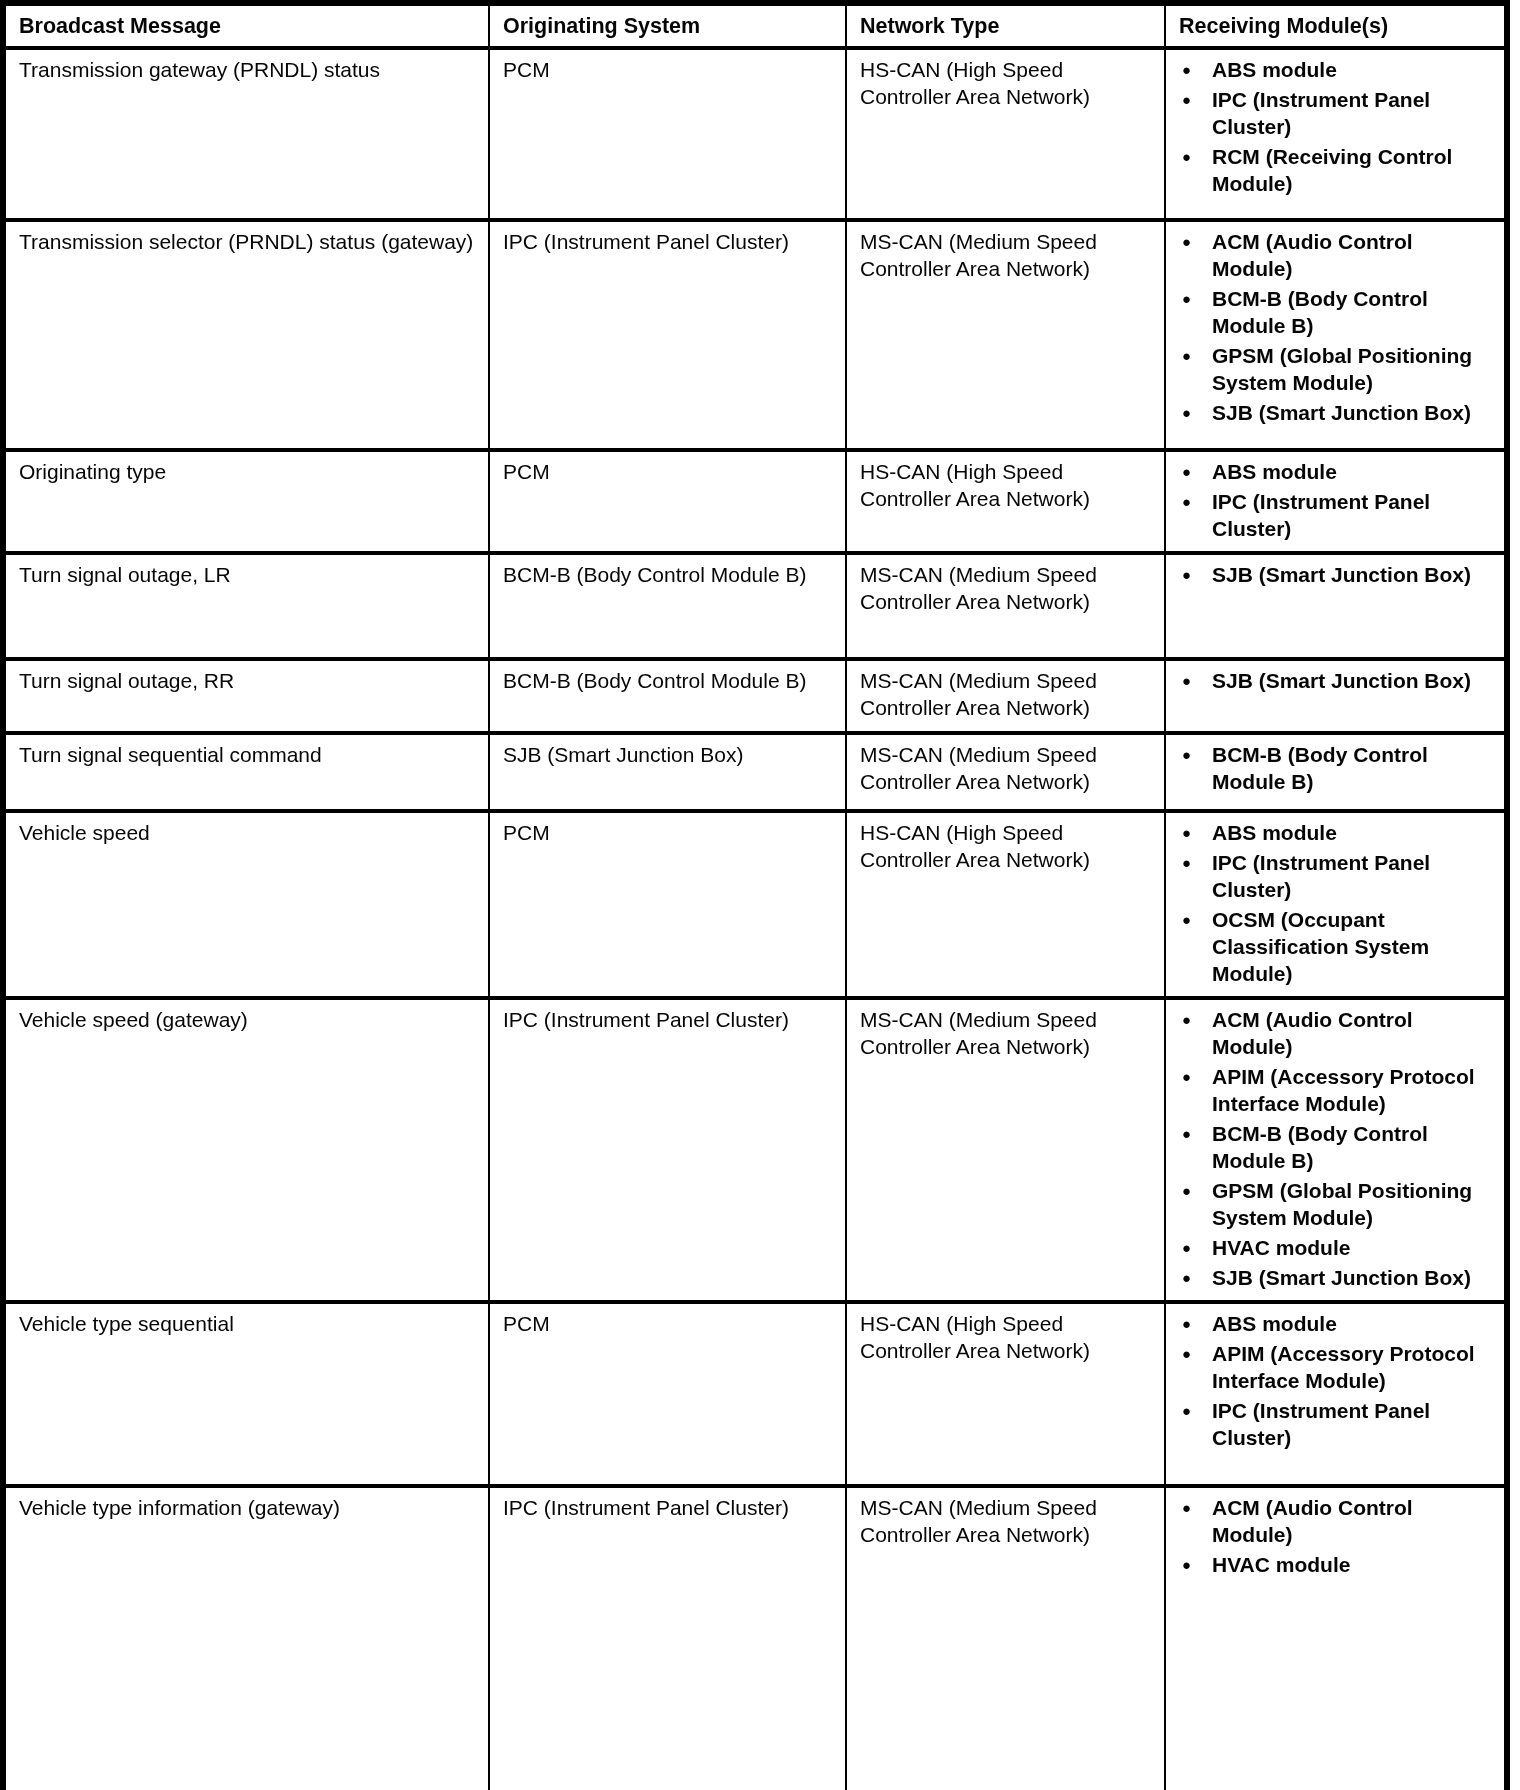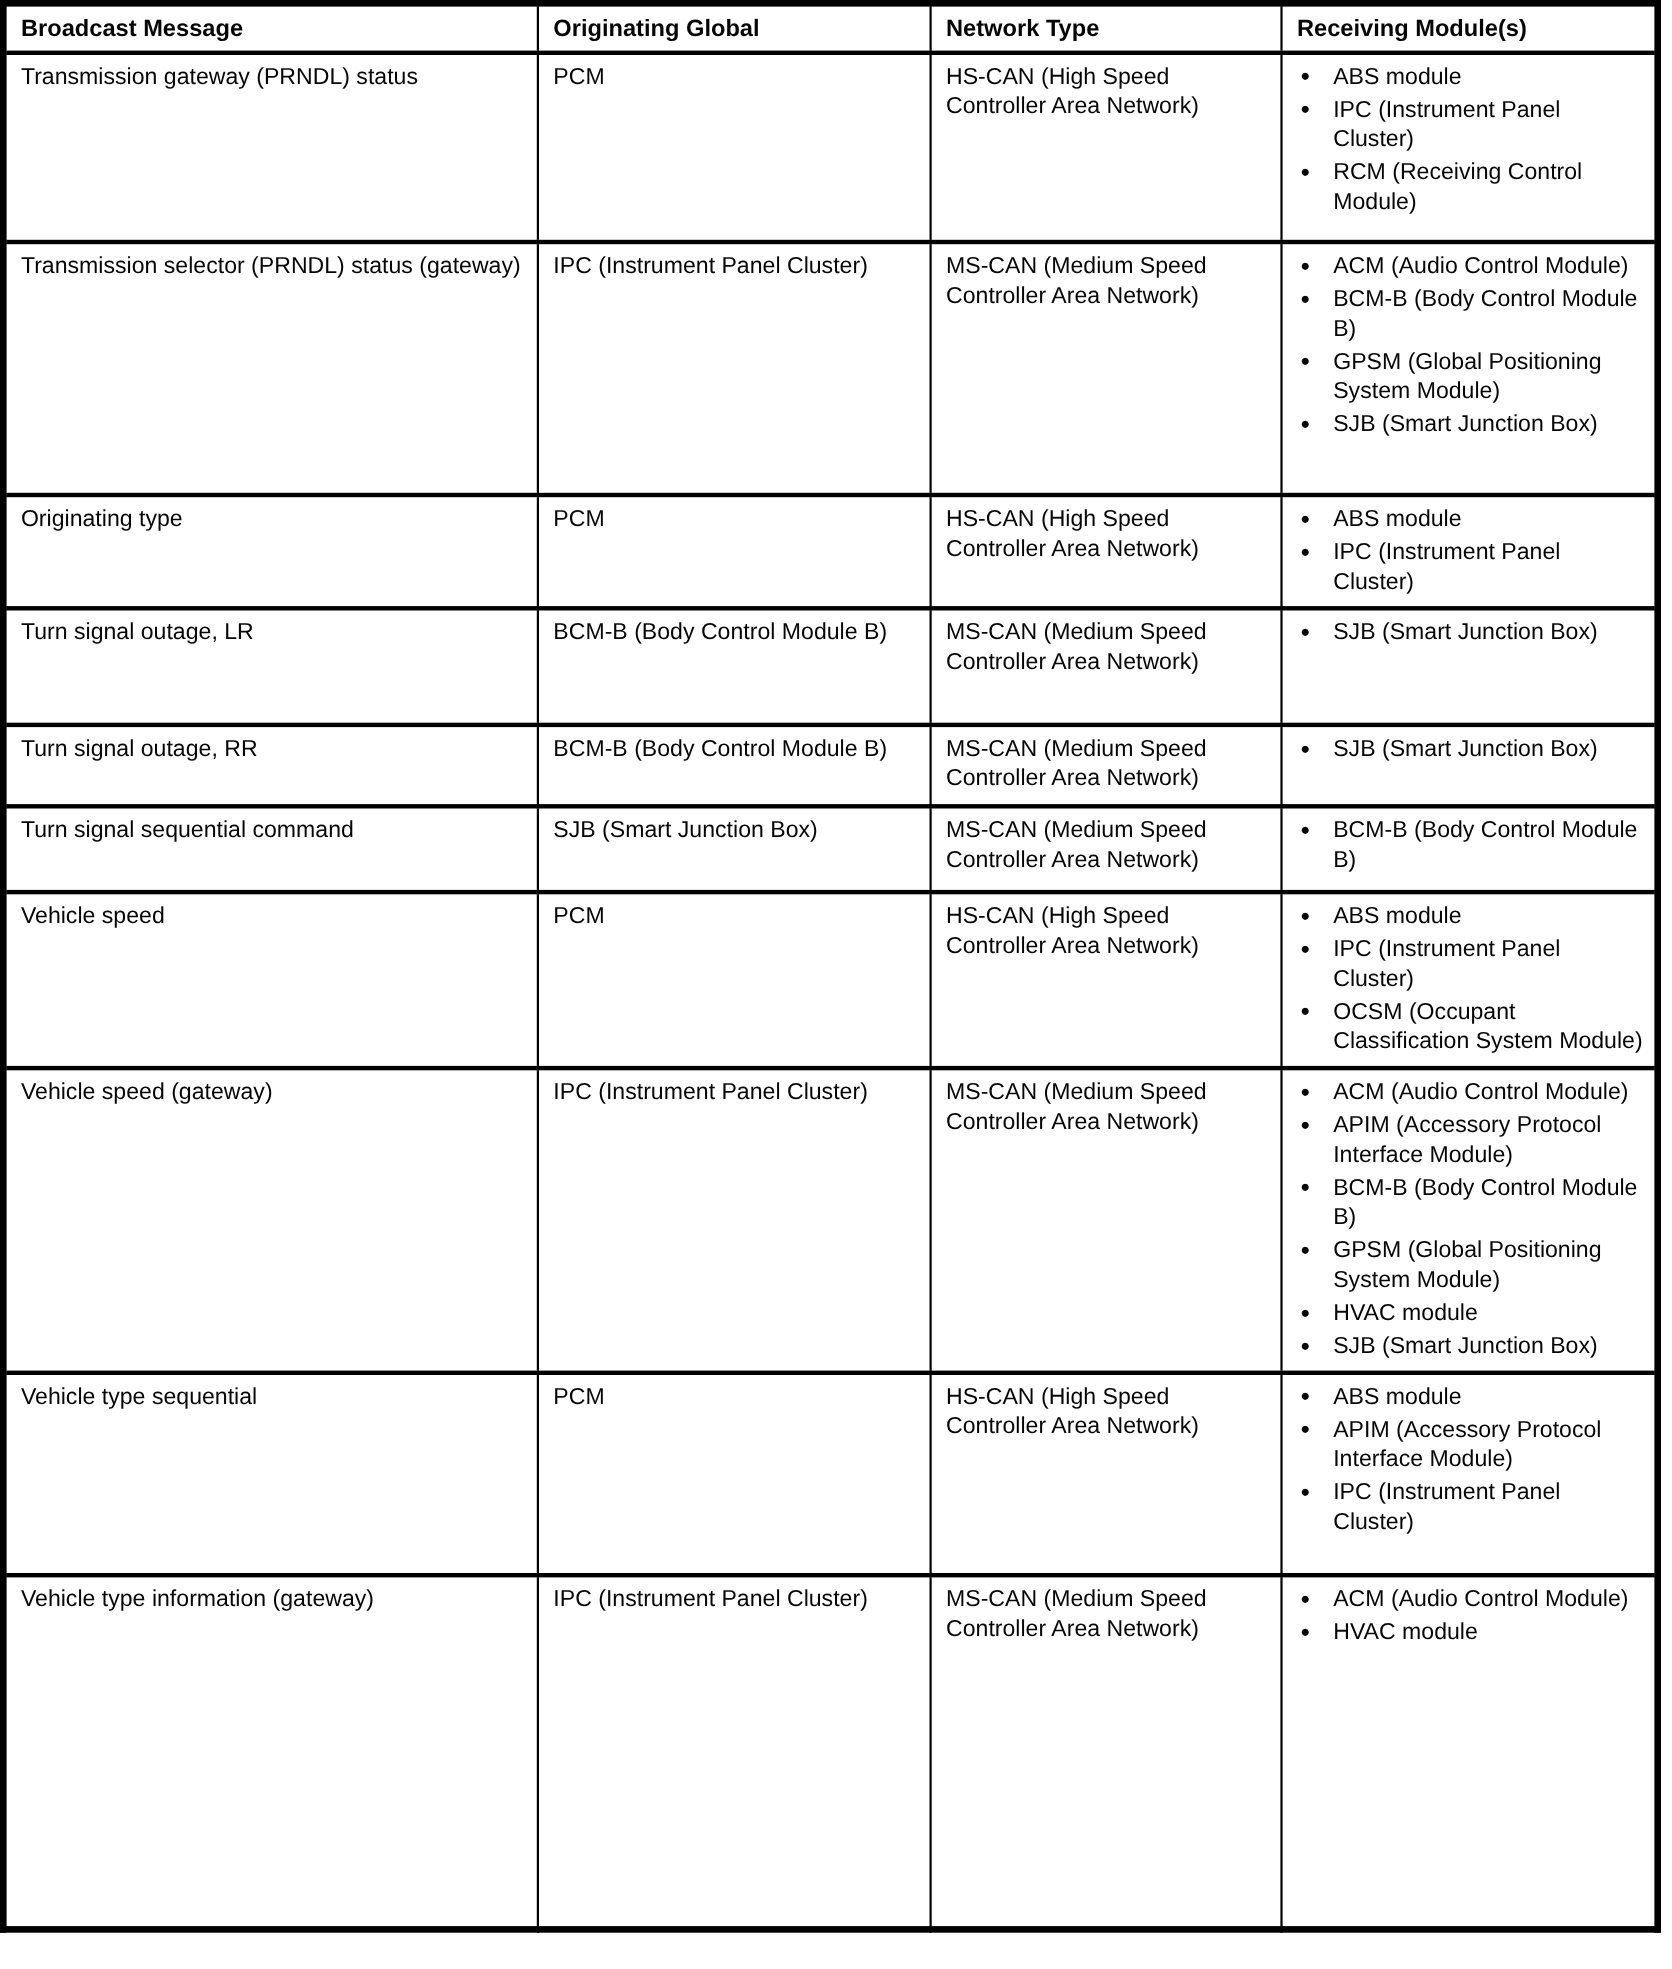--- a/index.html
+++ b/index.html
@@ -61,36 +61,36 @@
     align-items: flex-start;
     margin-bottom: 3px;
   }
   span.bullet {
     flex: 0 0 33px;
     width: 33px;
     font-size: 15px;
     line-height: 27px;
     padding-left: 3px;
   }
-  span.r-text { flex: 1 1 auto; }
+  span.r-text { flex: 1 1 auto; font-weight: bold; }
 </style>
 </head>
 <body>
 
 <table class="msg-table">
   <colgroup>
     <col class="c1">
       <col class="c2">
       <col class="c3">
       <col class="c4">
   </colgroup>
   <thead>
     <tr>
       <th>Broadcast Message</th>
-      <th>Originating Global</th>
+      <th>Originating System</th>
       <th>Network Type</th>
       <th>Receiving Module(s)</th>
     </tr>
   </thead>
   <tbody id="table-body">
       <tr>
         <td><span>Transmission gateway (PRNDL) status</span></td>
         <td><span>PCM</span></td>
         <td><span>HS-CAN (High Speed Controller Area Network)</span></td>
         <td>

